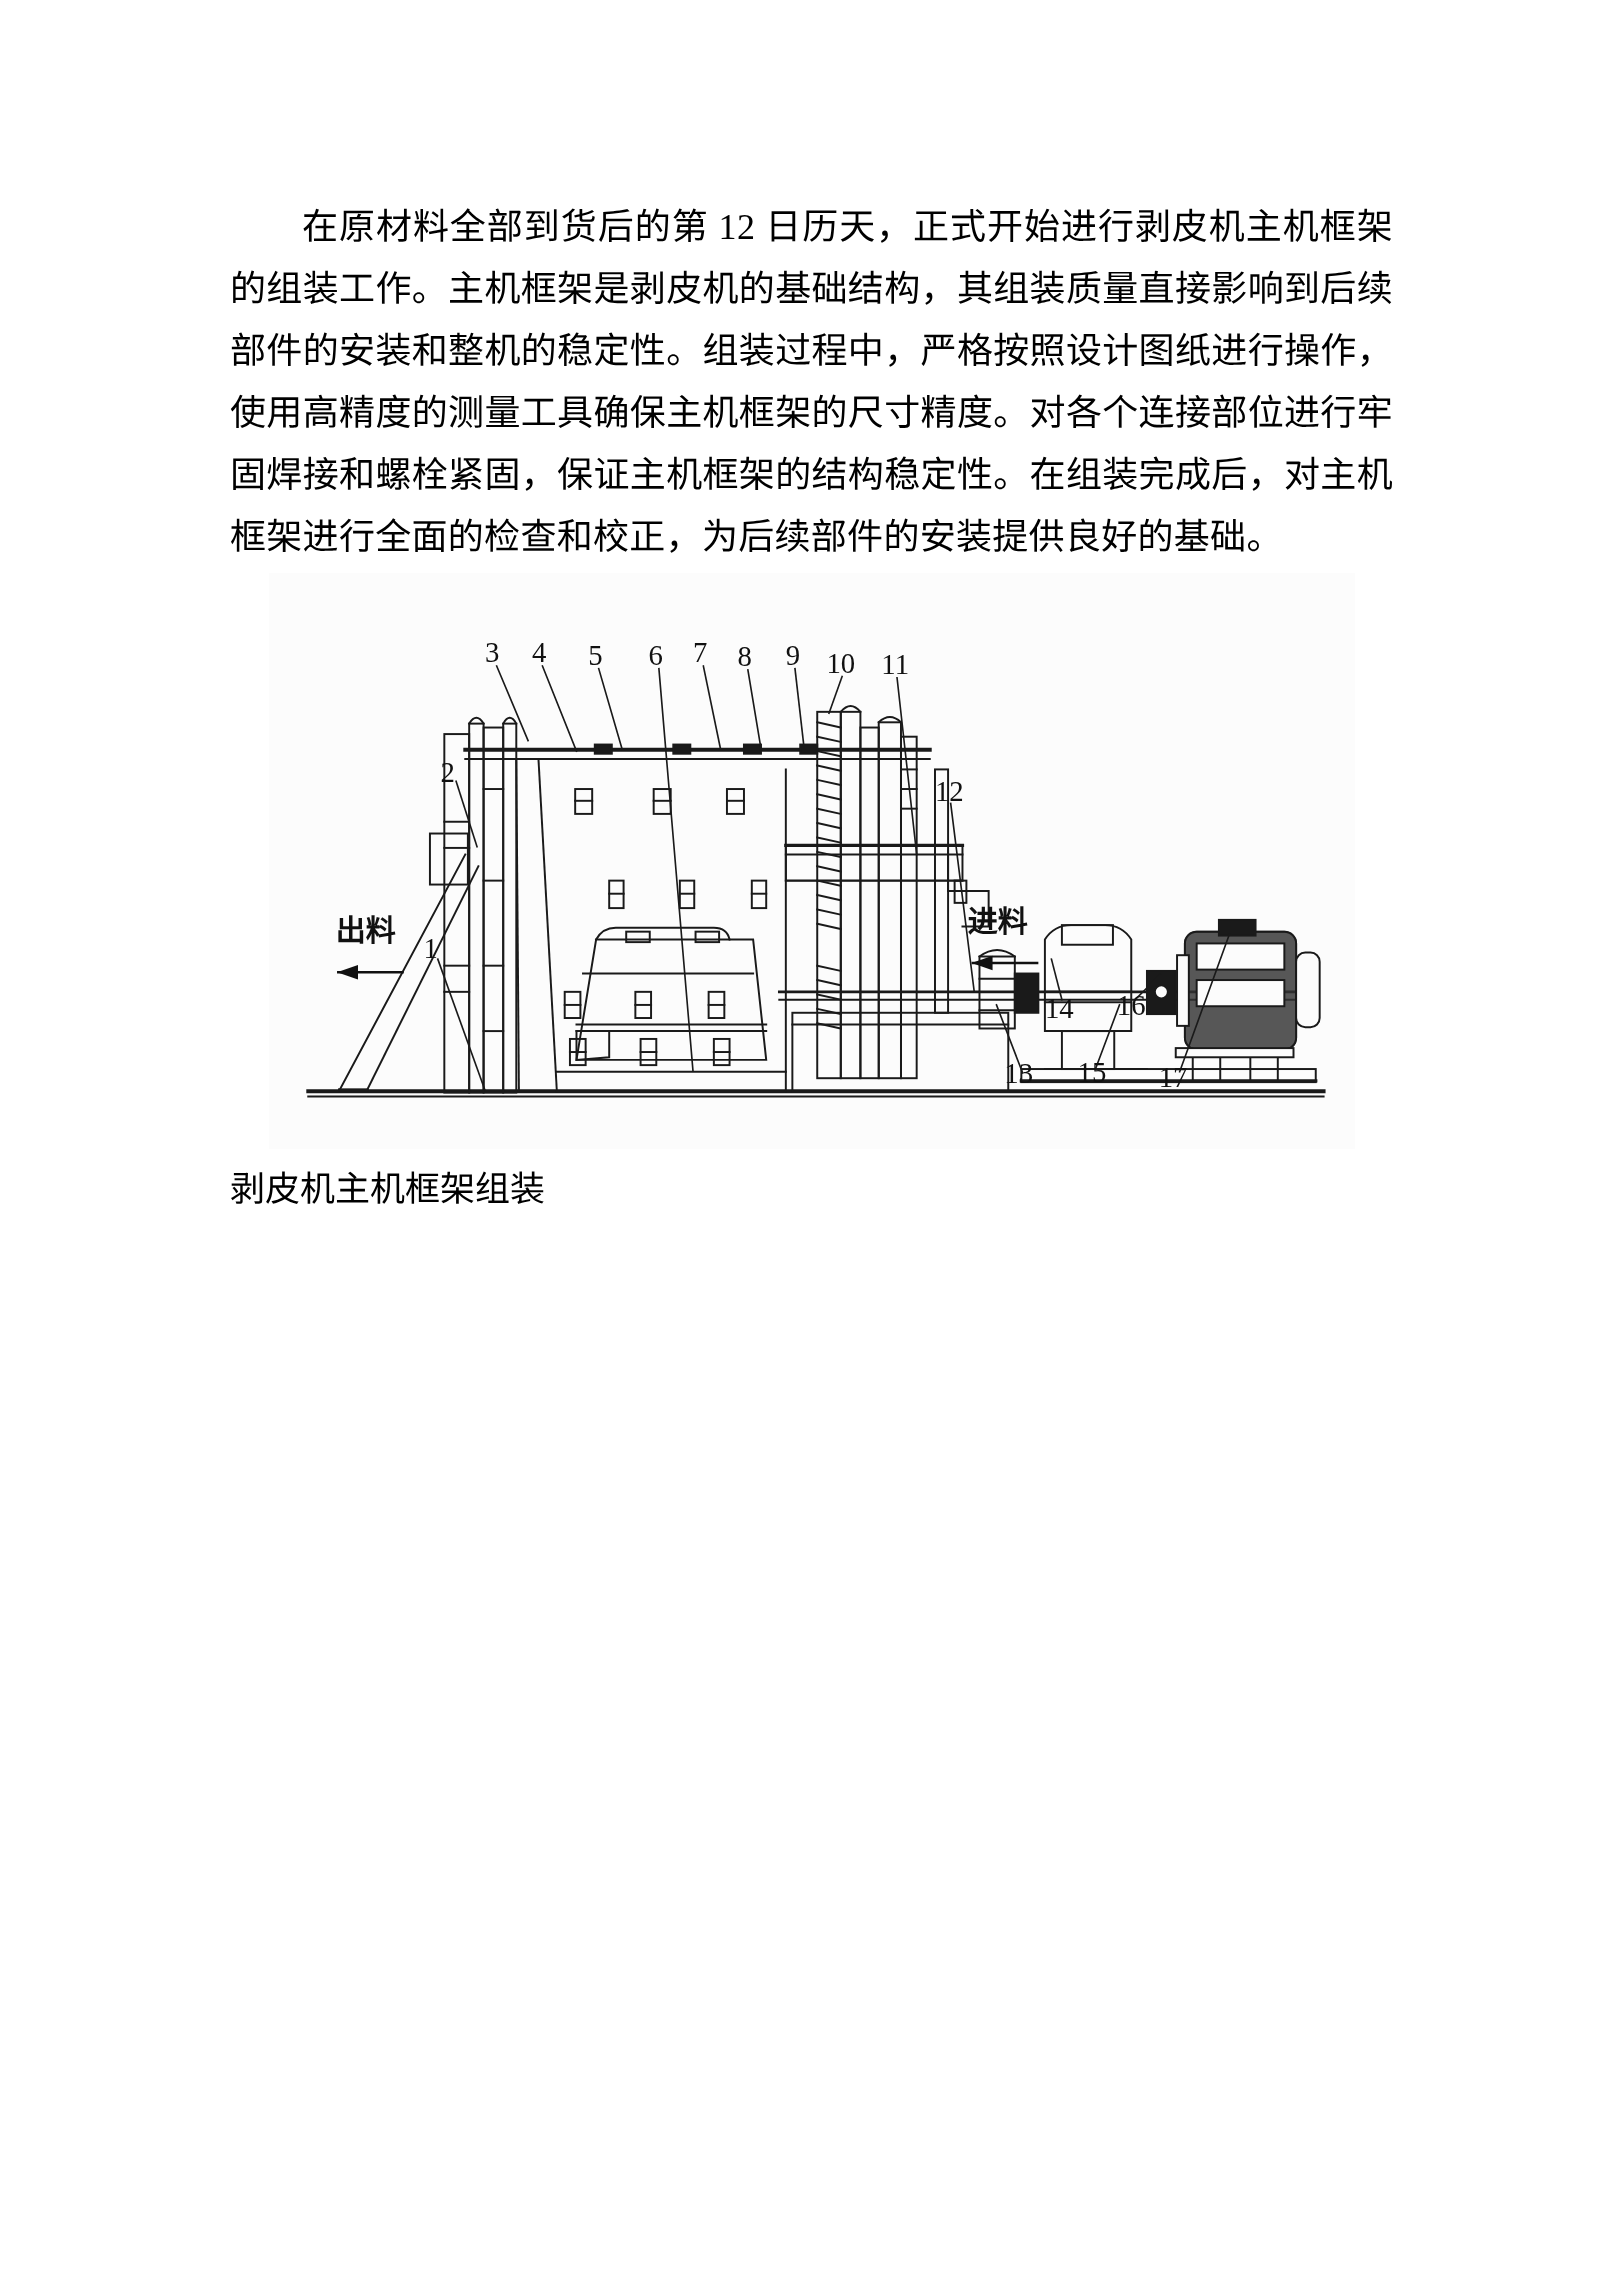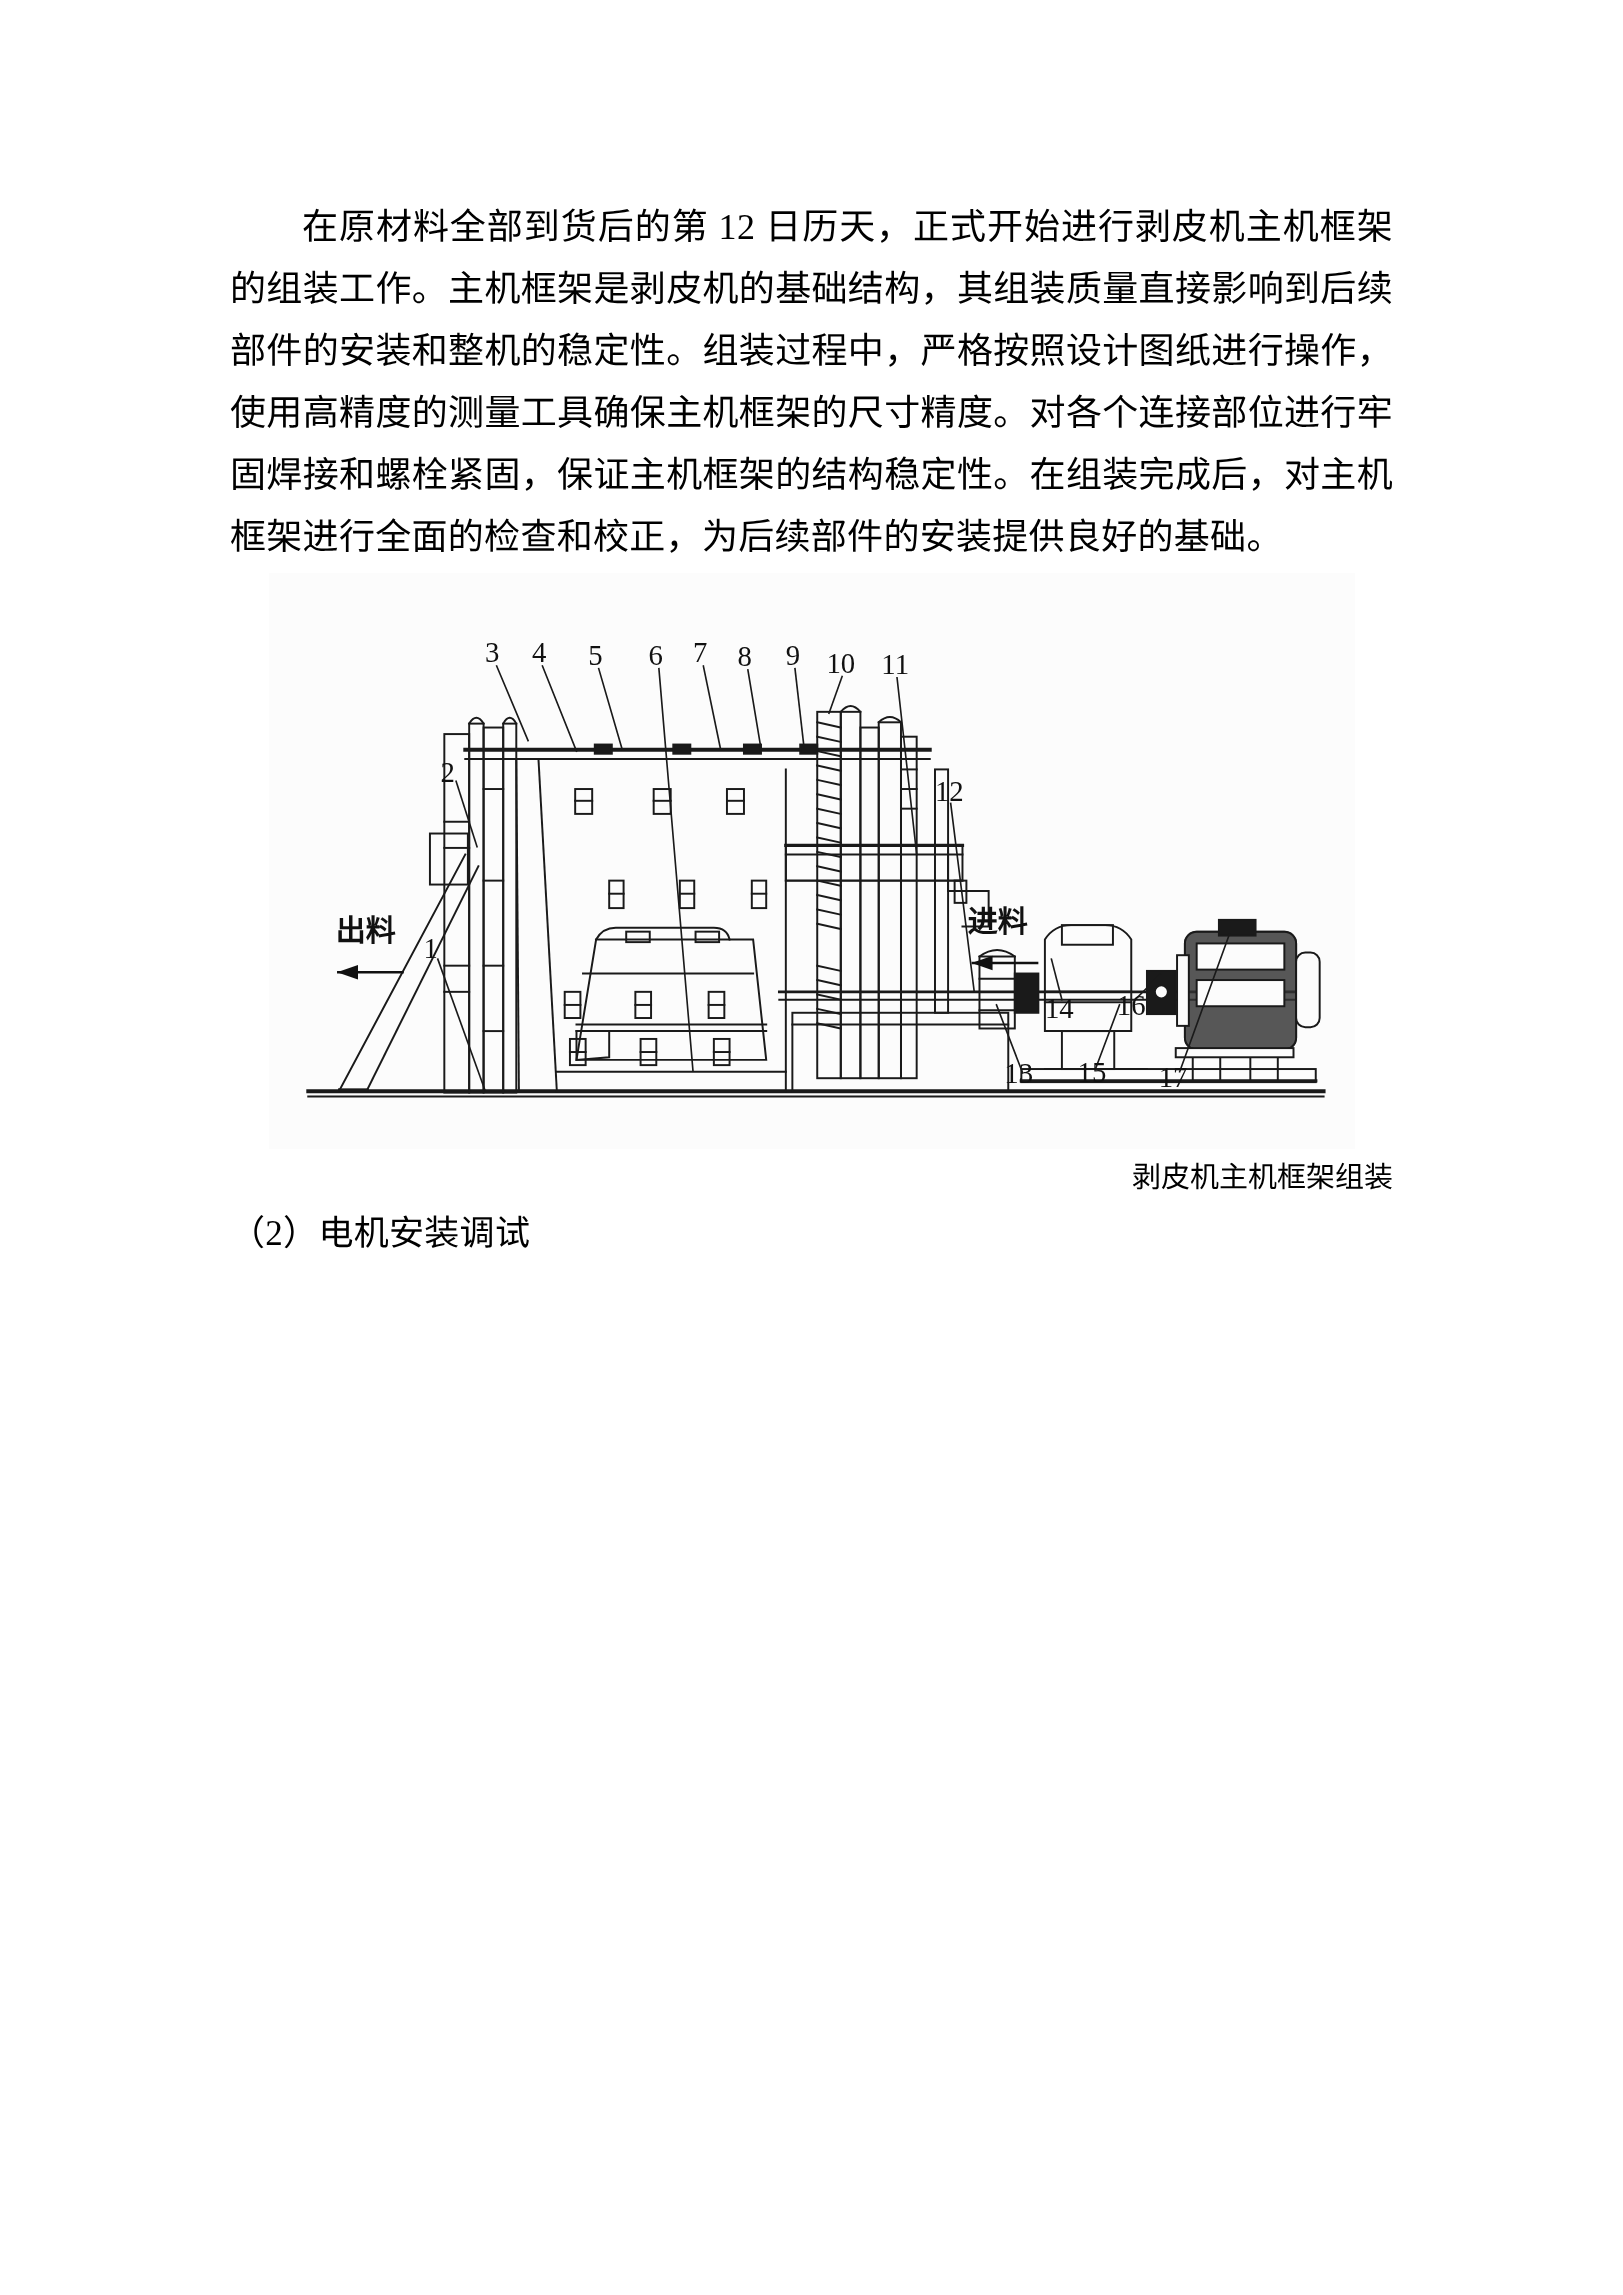--- a/index.html
+++ b/index.html
@@ -51,24 +51,24 @@
   .figure-frame {
     position: relative;
     display: inline-block;
     width: 1086px;
     height: 576px;
     background: #fdfdfd;
     overflow: hidden;
   }
   .figure-frame svg { display: block; }
   .fig-caption {
-    margin-top: 0;
-    font-size: 29px;
+    margin-top: 13px;
+    font-size: 35px;
     line-height: 52px;
-    text-align: right;
+    text-align: left;
     color: #000;
     text-indent: 0;
   }
 </style>
 </head>
 <body>
 
 <div id="page">
   <div class="doc-body">
 
@@ -289,21 +289,20 @@
             <text x="102" y="930" font-family="Liberation Sans, DejaVu Sans, sans-serif" font-size="46" font-weight="bold" fill="#111">出料</text>
             <text x="102" y="562" font-family="Liberation Sans, DejaVu Sans, sans-serif" font-size="46" font-weight="bold" fill="#111" transform="translate(0,0)">出料</text>
             <line x1="104" y1="610" x2="206" y2="610" stroke="#111" stroke-width="4"></line>
             <polygon points="104,610 136,599 136,621" fill="#111"></polygon>
           </g>
         </svg>
       </div>
       <div class="fig-caption">剥皮机主机框架组装</div>
     </div>
 
-    <p class="heading">（2）电机安装调试</p>
 
 
 
 
 
   </div>
 </div>
 
 
 </body></html>

